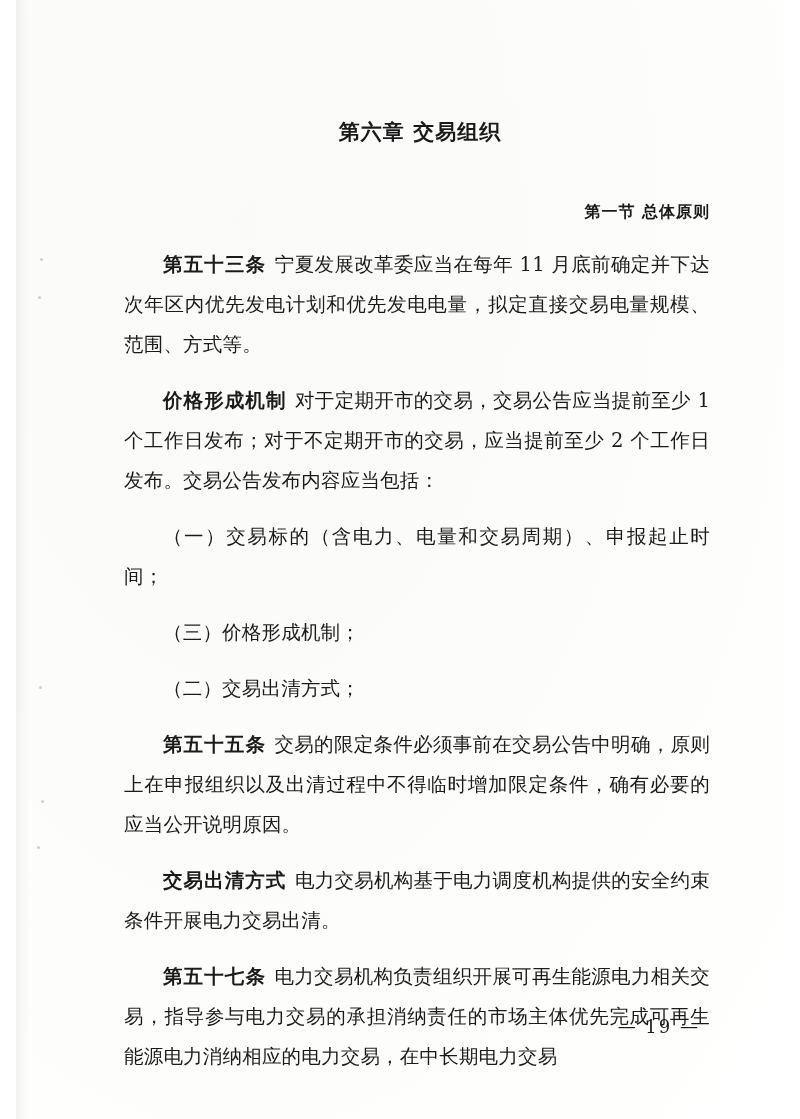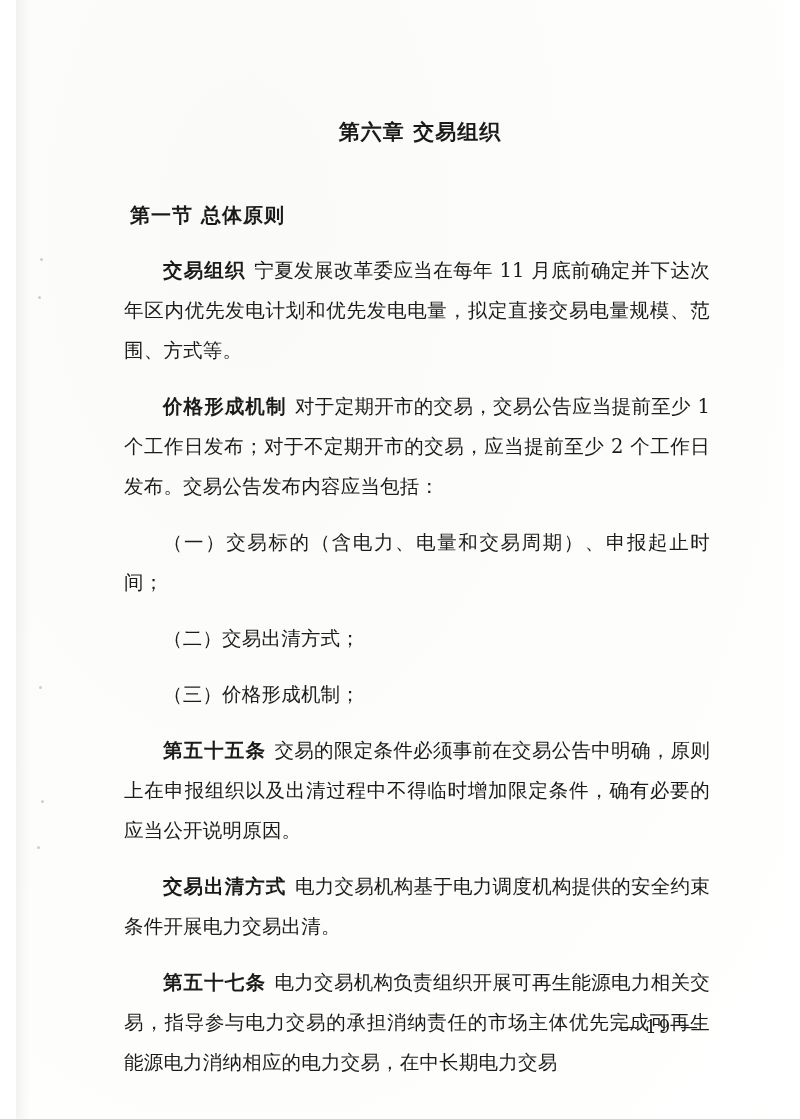--- a/index.html
+++ b/index.html
@@ -35,22 +35,22 @@
   .chapter-title {
     text-align: center;
     font-size: 21px;
     font-weight: bold;
     letter-spacing: 1px;
     color: #1a1a1a;
     margin: 0 0 0 0;
     padding-left: 6px;
   }
   .section-title {
-    text-align: left;
-    font-size: 20px;
+    text-align: right;
+    font-size: 16px;
     font-weight: bold;
     letter-spacing: 1px;
     color: #1a1a1a;
     margin: 56px 0 0 0;
     padding-left: 6px;
   }
   p.para {
     font-size: 19.5px;
     line-height: 40px;
     color: #1b1b1b;
@@ -112,39 +112,39 @@
   <span class="speck s4"></span>
   <span class="speck s5"></span>
 
   <div class="content">
 
     <h1 class="chapter-title">第六章 交易组织</h1>
 
     <h2 class="section-title">第一节 总体原则</h2>
 
     <p class="para first-after-title">
-      <span class="art-label">交易组织</span>
+      <span class="art-label">第五十三条</span>
       <span class="art-text">宁夏发展改革委应当在每年 11 月底前确定并下达次年区内优先发电计划和优先发电电量，拟定直接交易电量规模、范围、方式等。</span>
     </p>
 
     <p class="para">
       <span class="art-label">价格形成机制</span>
       <span class="art-text">对于定期开市的交易，交易公告应当提前至少 1 个工作日发布；对于不定期开市的交易，应当提前至少 2 个工作日发布。交易公告发布内容应当包括：</span>
     </p>
 
     <p class="para">
       <span class="art-text">（一）交易标的（含电力、电量和交易周期）、申报起止时间；</span>
     </p>
 
     <p class="para">
-      <span class="art-text">（二）交易出清方式；</span>
+      <span class="art-text">（三）价格形成机制；</span>
     </p>
 
     <p class="para">
-      <span class="art-text">（三）价格形成机制；</span>
+      <span class="art-text">（二）交易出清方式；</span>
     </p>
 
 
     <p class="para">
       <span class="art-label">第五十五条</span>
       <span class="art-text">交易的限定条件必须事前在交易公告中明确，原则上在申报组织以及出清过程中不得临时增加限定条件，确有必要的应当公开说明原因。</span>
     </p>
 
     <p class="para">
       <span class="art-label">交易出清方式</span>

